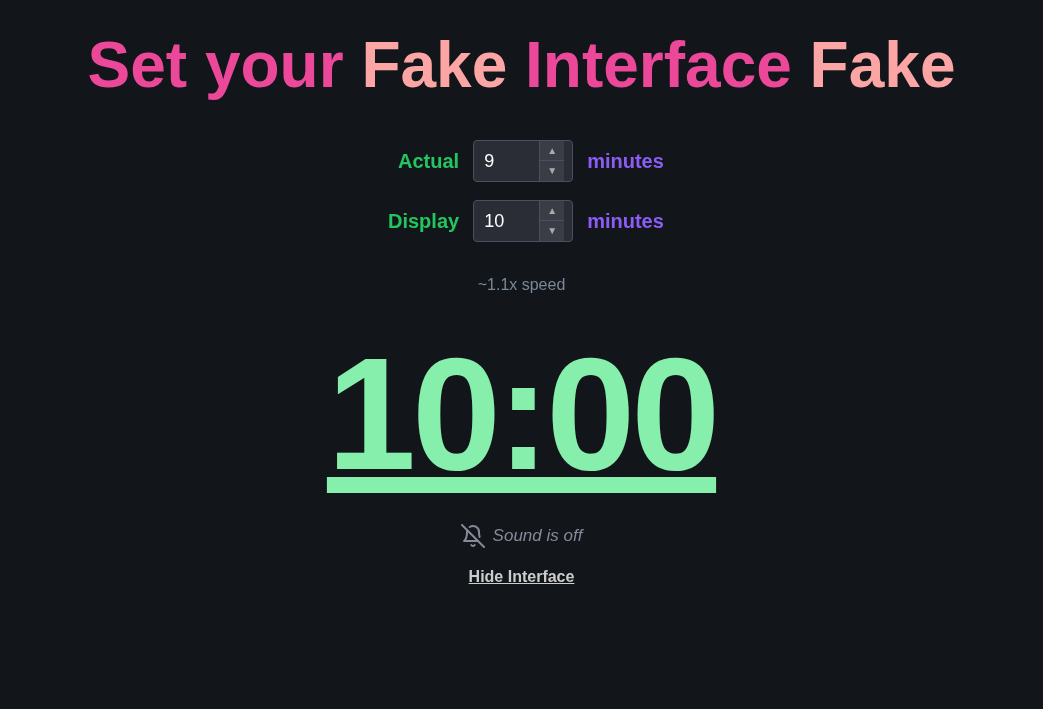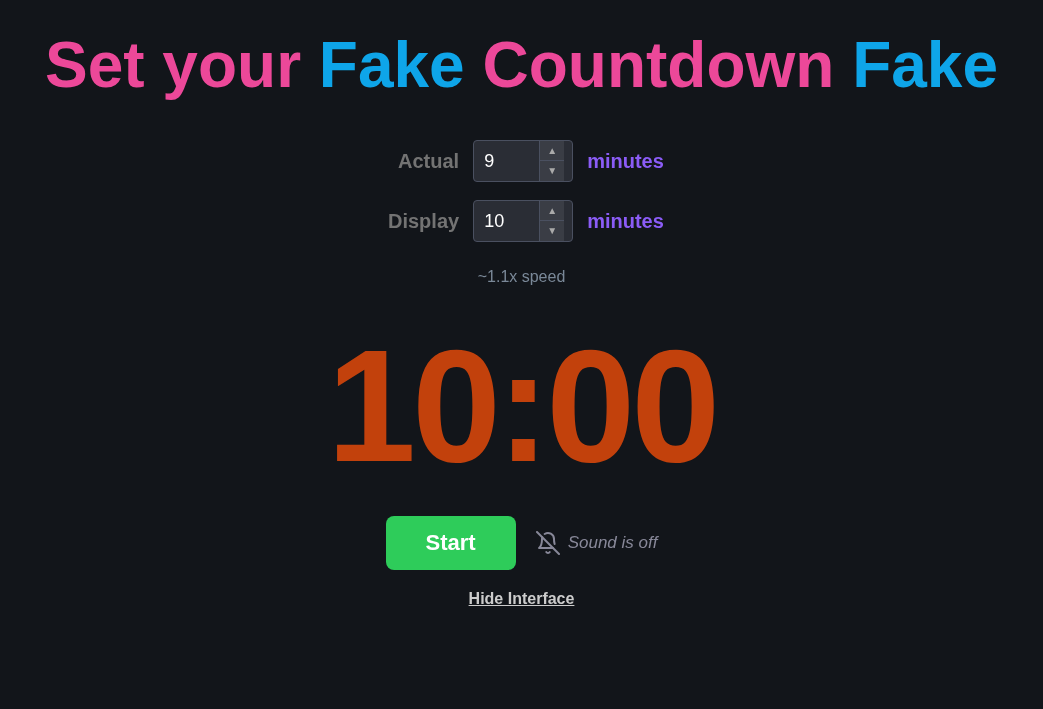--- a/index.html
+++ b/index.html
@@ -28,41 +28,41 @@
       text-align: center;
       margin-bottom: 40px;
       line-height: 1.1;
     }
 
     .title-normal {
       color: #ec4899;
     }
 
     .title-blue {
-      color: #0ea5e9;
+      color: #fca5a5;
     }
 
     .controls-section {
       display: flex;
       flex-direction: column;
       align-items: center;
       gap: 18px;
       margin-bottom: 20px;
     }
 
     .control-row {
       display: flex;
       align-items: center;
       gap: 14px;
     }
 
     .control-label {
       font-size: 20px;
       font-weight: 700;
-      color: #737373;
+      color: #22c55e;
       width: 80px;
       text-align: right;
     }
 
     .spinner-input {
       display: flex;
       align-items: center;
       background-color: #2a2d35;
       border: 1px solid #4a5060;
       border-radius: 4px;
@@ -109,32 +109,33 @@
 
     .unit-label {
       font-size: 20px;
       font-weight: 700;
       color: #8b5cf6;
     }
 
     .speed-indicator {
       font-size: 16px;
       color: #7a8898;
-      margin-top: 8px;
+      margin-top: 16px;
       margin-bottom: 10px;
     }
 
     .timer-display {
       font-size: 160px;
       font-weight: 900;
-      color: #c2410c;
+      color: #86efac;
       letter-spacing: -4px;
       text-align: right;
       margin: 10px 0 30px 0;
       line-height: 1;
+      text-decoration: underline;
     }
 
     .bottom-controls {
       display: flex;
       align-items: center;
       gap: 20px;
       margin-bottom: 20px;
     }
 
     .start-button {
@@ -175,21 +176,21 @@
       text-decoration: underline;
       cursor: pointer;
       border: none;
       background: transparent;
     }
   </style>
 </head>
 <body>
 
 <h1 class="page-title">
-  <span class="title-normal">Set your </span><span class="title-blue">Fake</span><span class="title-normal"> Countdown </span><span class="title-blue">Fake</span>
+  <span class="title-normal">Set your </span><span class="title-blue">Fake</span><span class="title-normal"> Interface </span><span class="title-blue">Fake</span>
 </h1>
 
 <div class="controls-section">
   <div class="control-row">
     <span class="control-label">Actual</span>
     <div class="spinner-input">
       <input type="number" value="9" min="0" max="99" style="">
       <div class="spinner-buttons">
         <button class="spinner-btn">▲</button>
         <button class="spinner-btn">▼</button>
@@ -209,21 +210,20 @@
     </div>
     <span class="unit-label">minutes</span>
   </div>
 
   <div class="speed-indicator">~1.1x speed</div>
 </div>
 
 <div class="timer-display">10:00</div>
 
 <div class="bottom-controls">
-  <button class="start-button">Start</button>
 
   <div class="sound-off-container">
     <svg class="bell-icon" viewBox="0 0 24 24" fill="none" stroke="#888899" stroke-width="2" stroke-linecap="round" stroke-linejoin="round">
       <path d="M13.73 21a2 2 0 0 1-3.46 0"></path>
       <path d="M18.63 13A17.89 17.89 0 0 1 18 8"></path>
       <path d="M6.26 6.26A5.86 5.86 0 0 0 6 8c0 7-3 9-3 9h14"></path>
       <path d="M18 8a6 6 0 0 0-9.33-5"></path>
       <line x1="1" y1="1" x2="23" y2="23"></line>
     </svg>
     <span class="sound-off-text">Sound is off</span>

